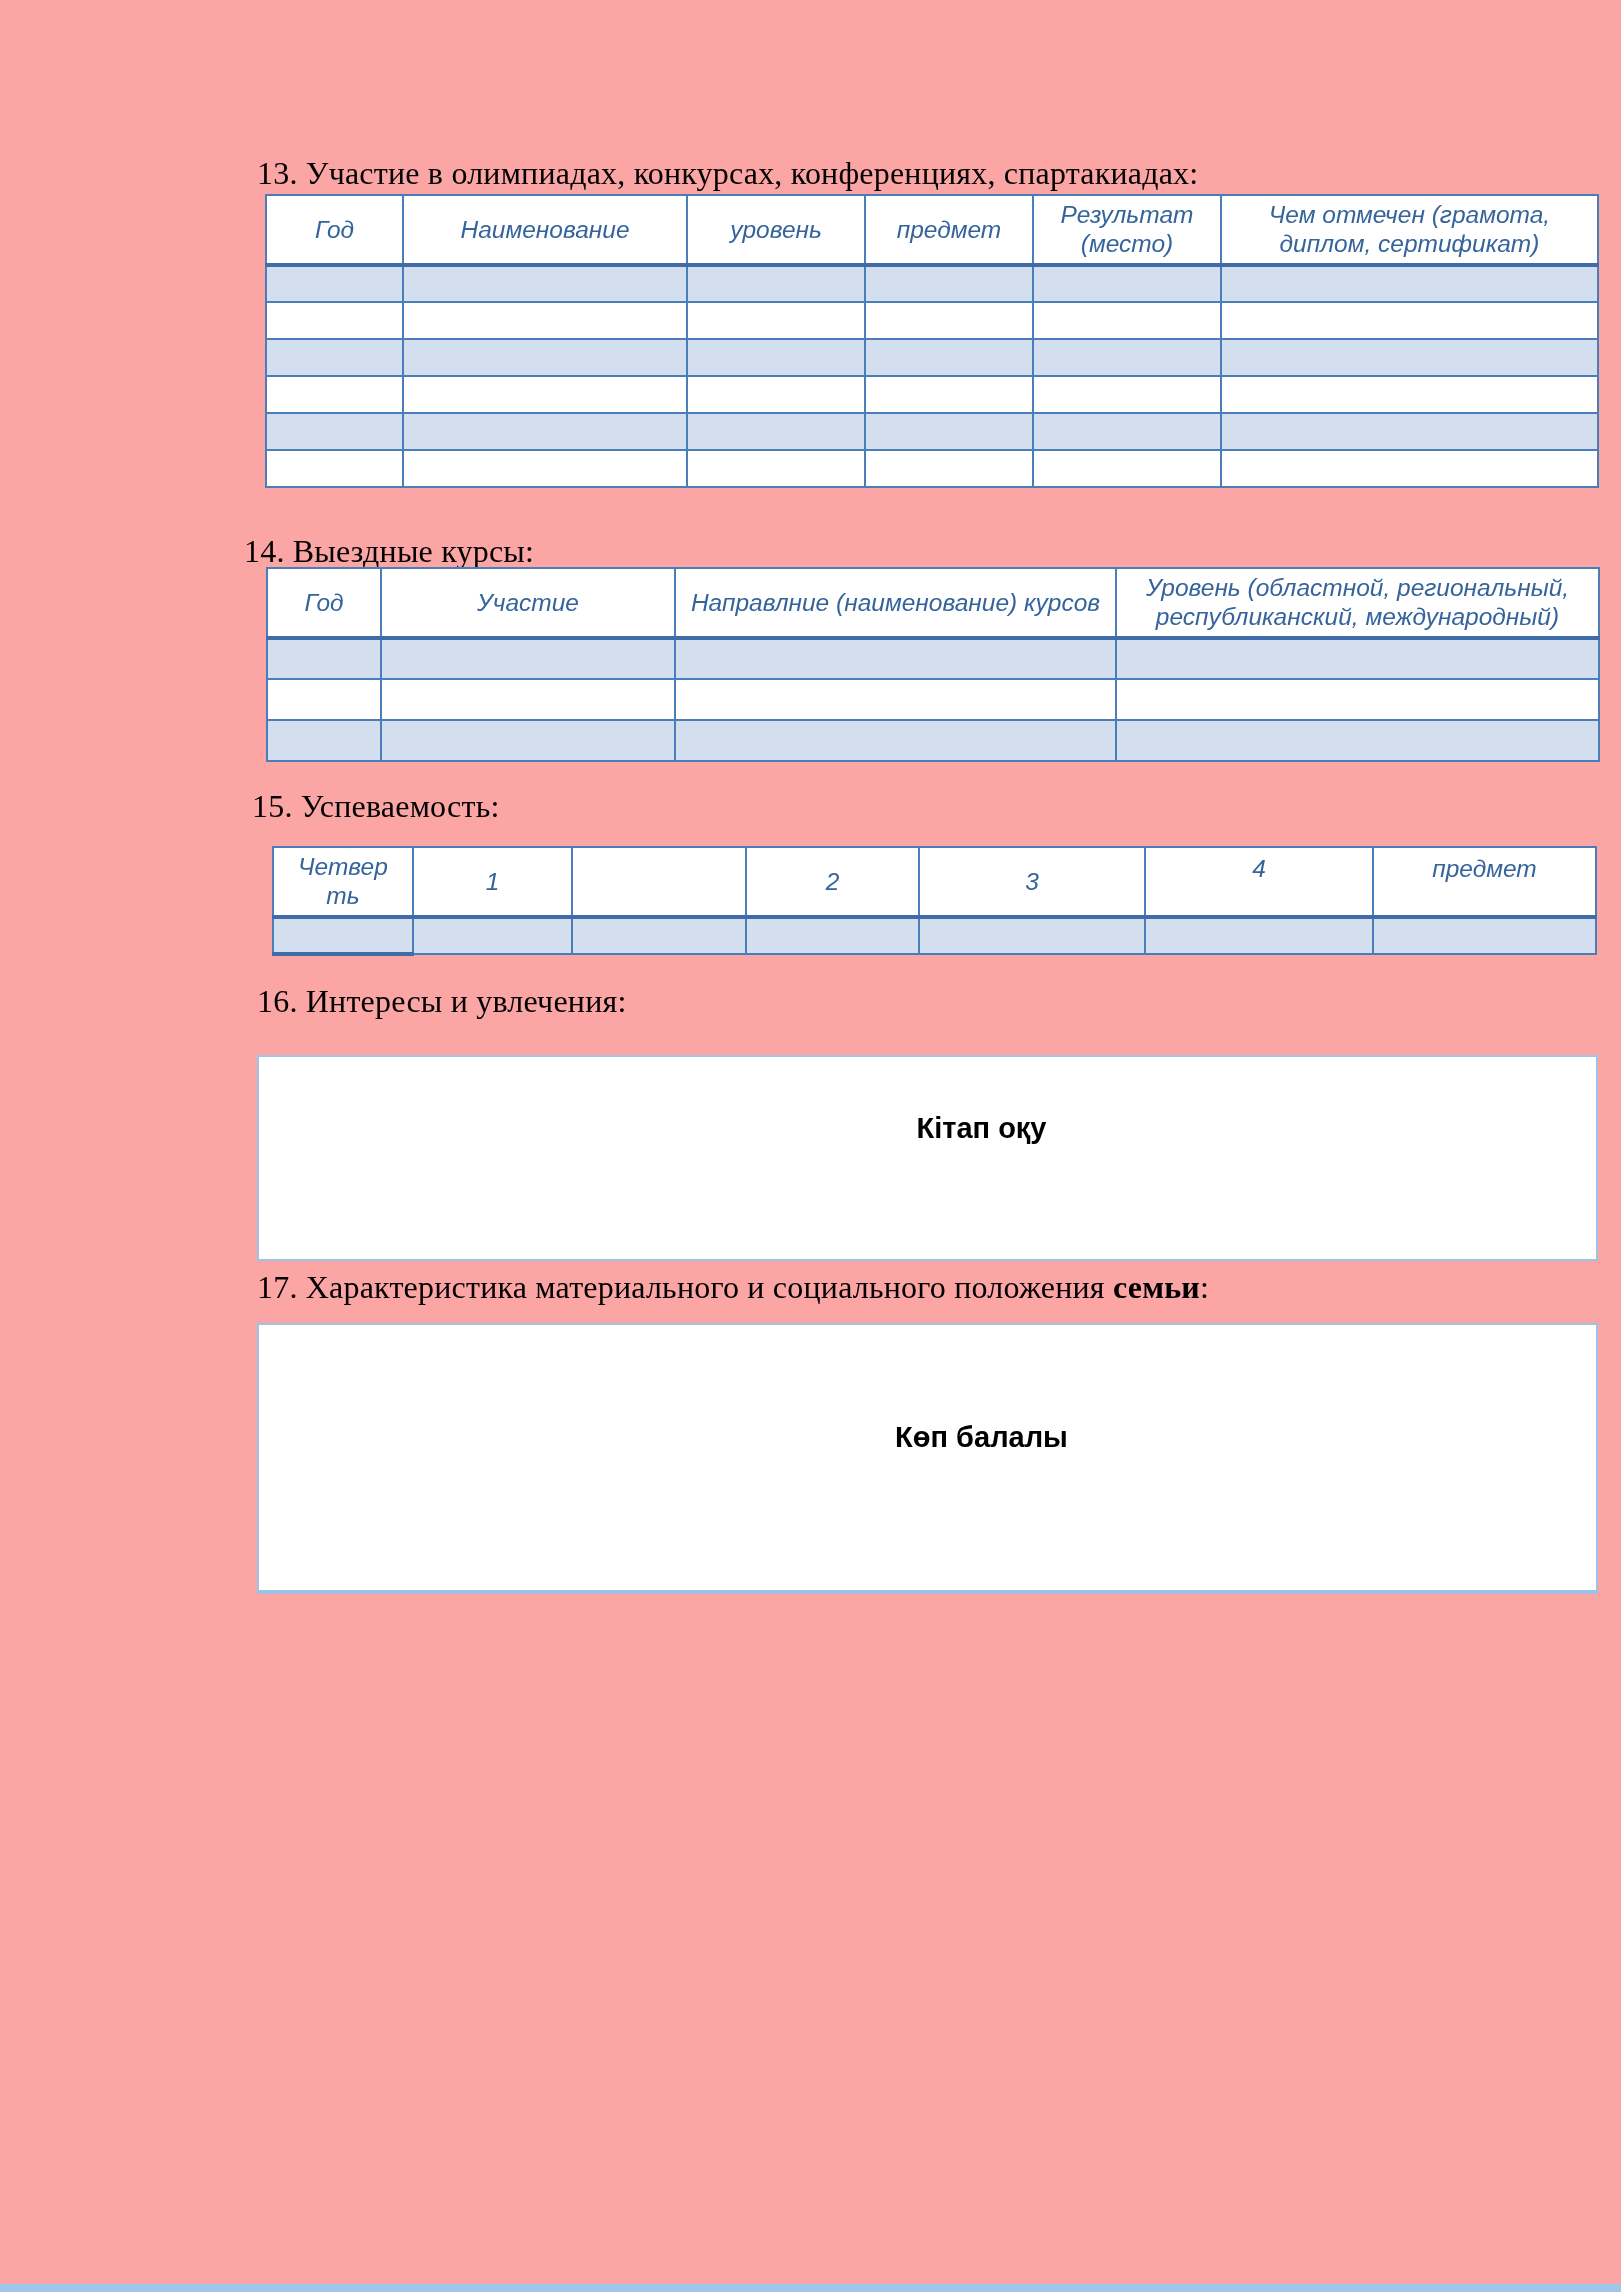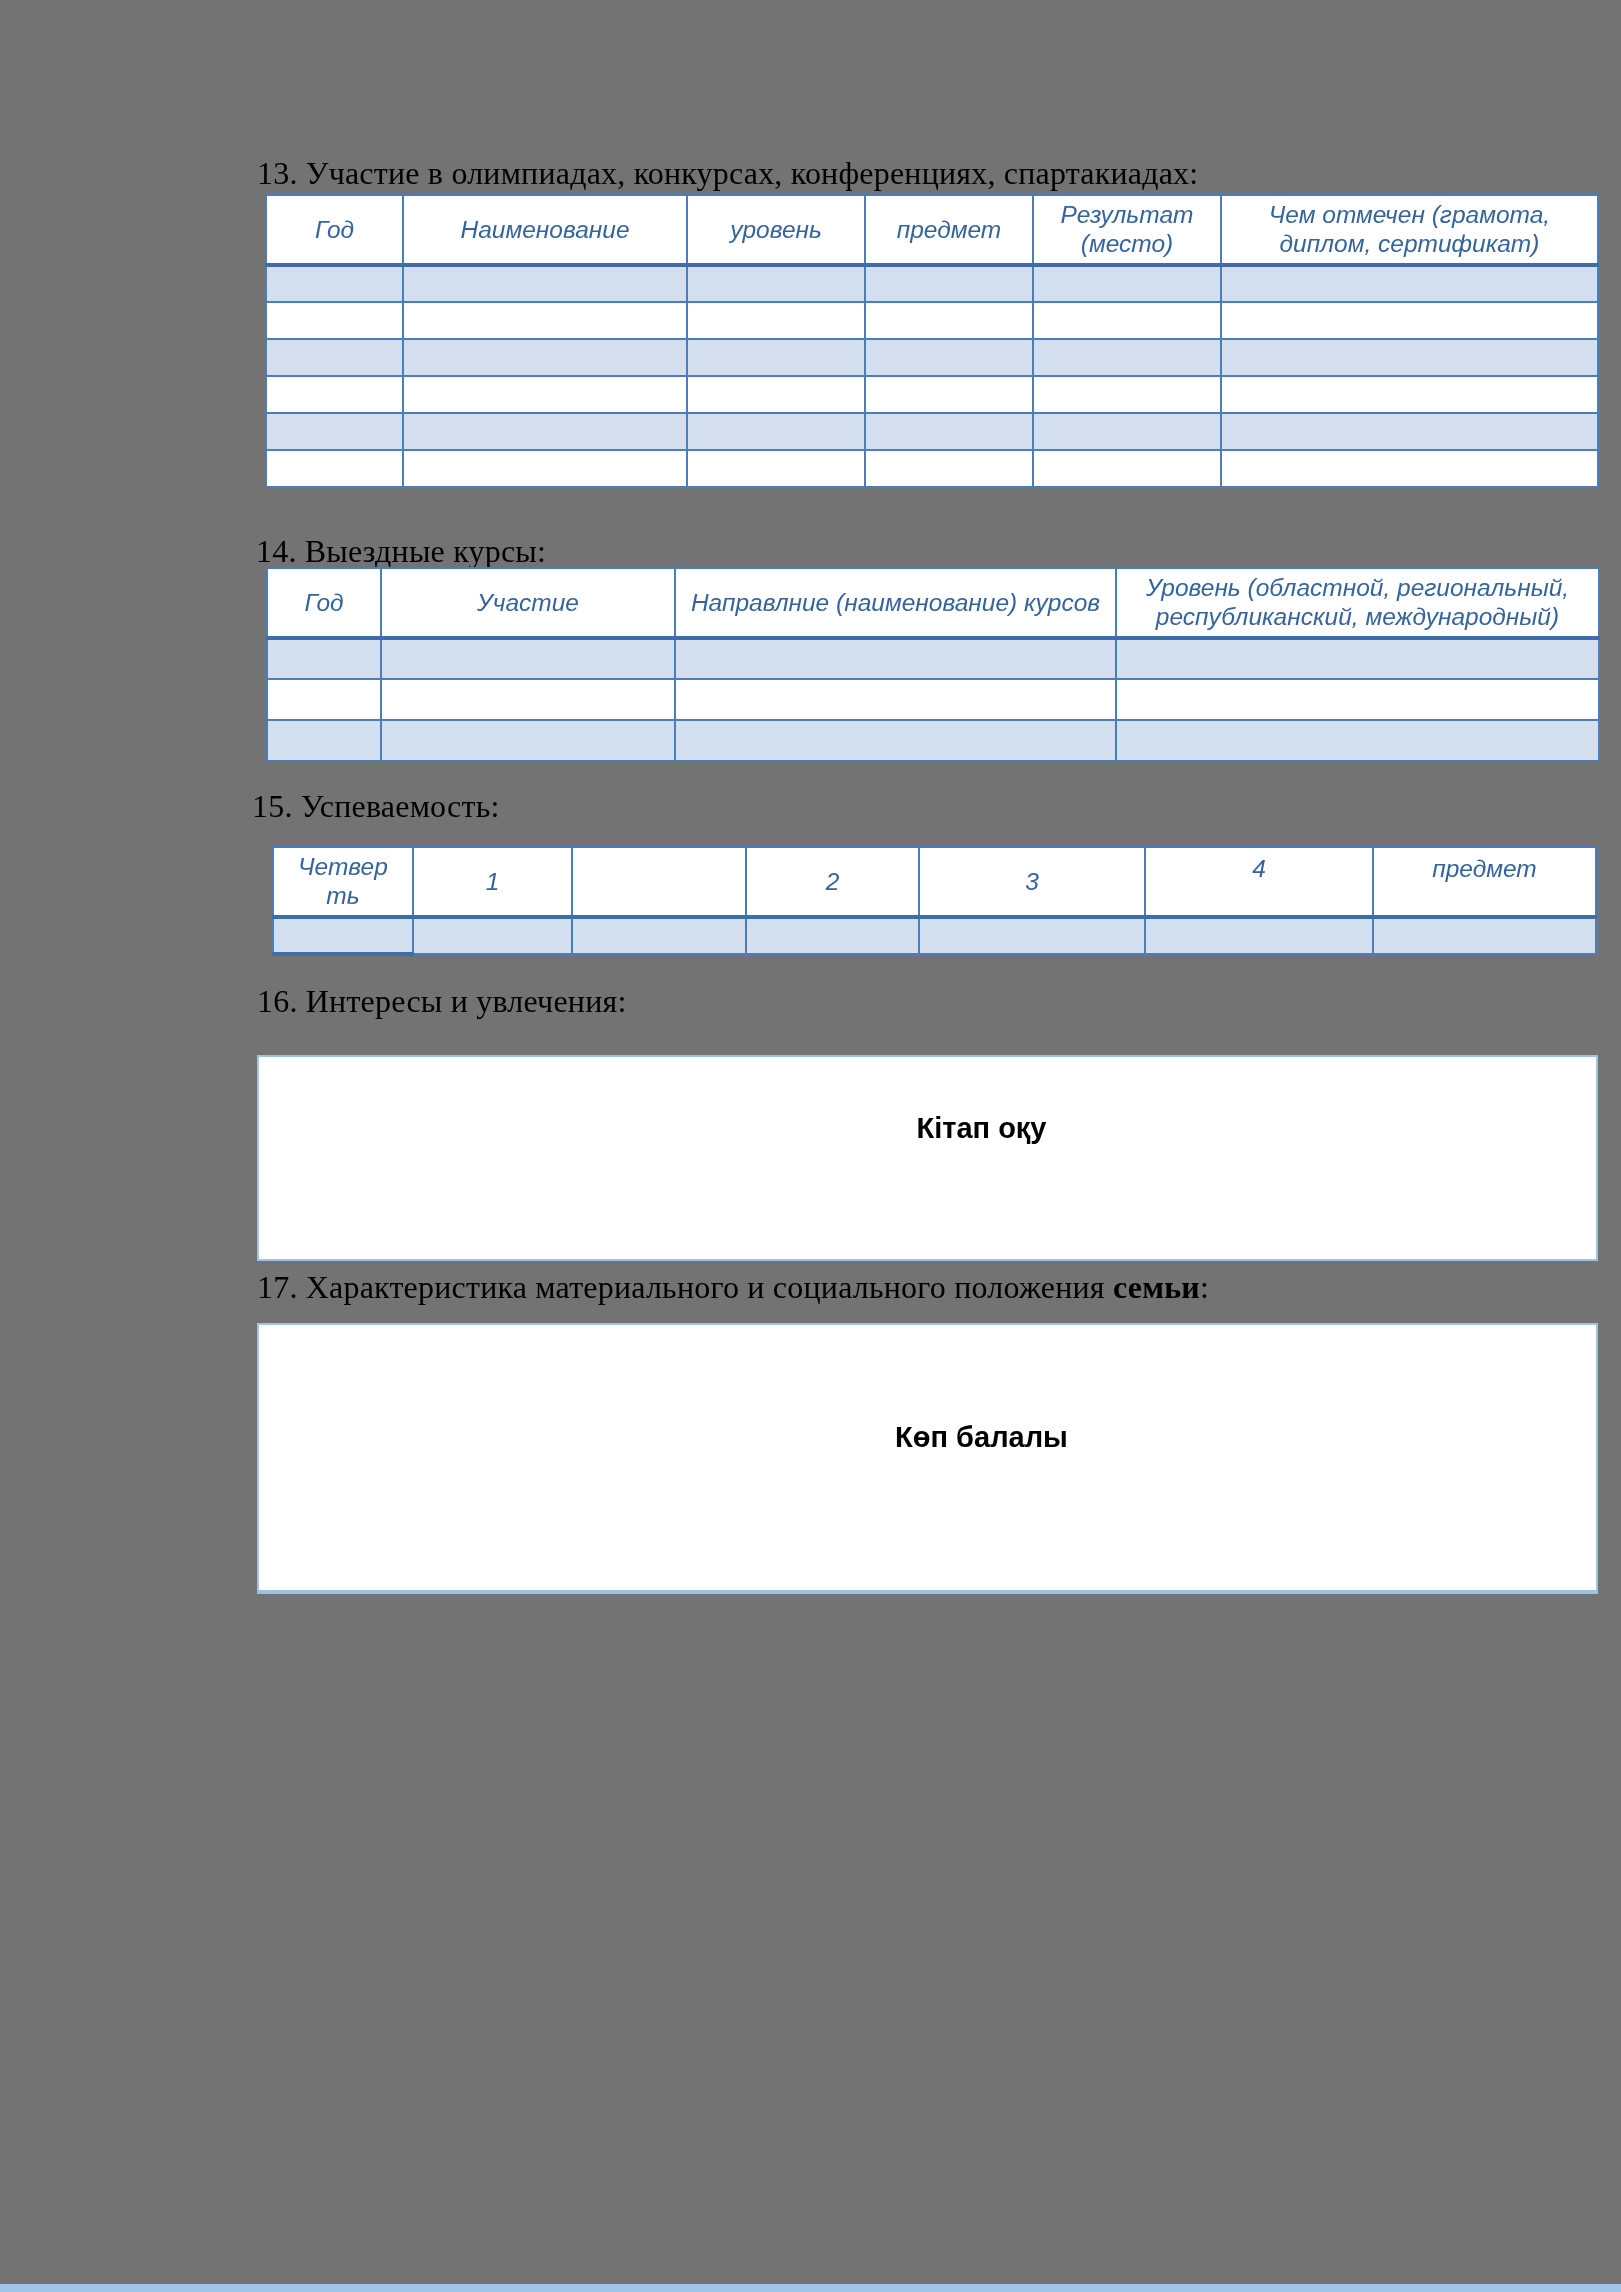--- a/index.html
+++ b/index.html
@@ -1,20 +1,20 @@
 <!DOCTYPE html>
 <html style="--background: #ffffff; --accent-border: #4a7ebb; --accent-border-dark: #3e6daa; --row-shade: #d3deef; --header-text-color: #35649c; --box-border: #9dc3e6; --box-border-thick: #9cc2e5; --bottom-strip-color: #9fc5e8;"><head>
 <meta charset="utf-8">
 <style>
   html, body { margin: 0; padding: 0; background: #ffffff; }
   .page {
     position: relative;
     width: 1621px;
     height: 2293px;
-    background: #737373;
+    background: #fca5a5;
     font-family: "Liberation Serif", serif;
     overflow: hidden;
   }
   .sec-title {
     position: absolute;
     font-size: 32px;
     color: #000000;
     white-space: nowrap;
     letter-spacing: 0.2px;
   }
@@ -77,21 +77,21 @@
     color: #000000;
     transform: translateX(54px);
   }
   #box16 { top: 1055px; height: 206px; }
   #box16 .box-text { margin-top: 55px; text-align: right; }
   #box17 { top: 1323px; height: 271px; border-bottom-width: 4.9px; border-bottom-color: var(--box-border-thick, #9cc2e5); }
   #box17 .box-text { margin-top: 96px; }
 
   #sec13-title { left: 257px; top: 155px; }
   #table13 { left: 265px; top: 194px; width: 1333px; }
-  #sec14-title { left: 256px; top: 533px; }
+  #sec14-title { left: 244px; top: 533px; }
   #table14 { left: 266px; top: 567px; width: 1332px; }
   #sec15-title { left: 252px; top: 788px; }
   #table15 { left: 272px; top: 826px; width: 1325px; margin-top: 20px; }
   #sec16-title { left: 257px; top: 983px; }
   #sec17-title { left: 257px; top: 1269px; }
 
   #bottom-strip {
     position: absolute;
     left: 0;
     top: 2284px;

